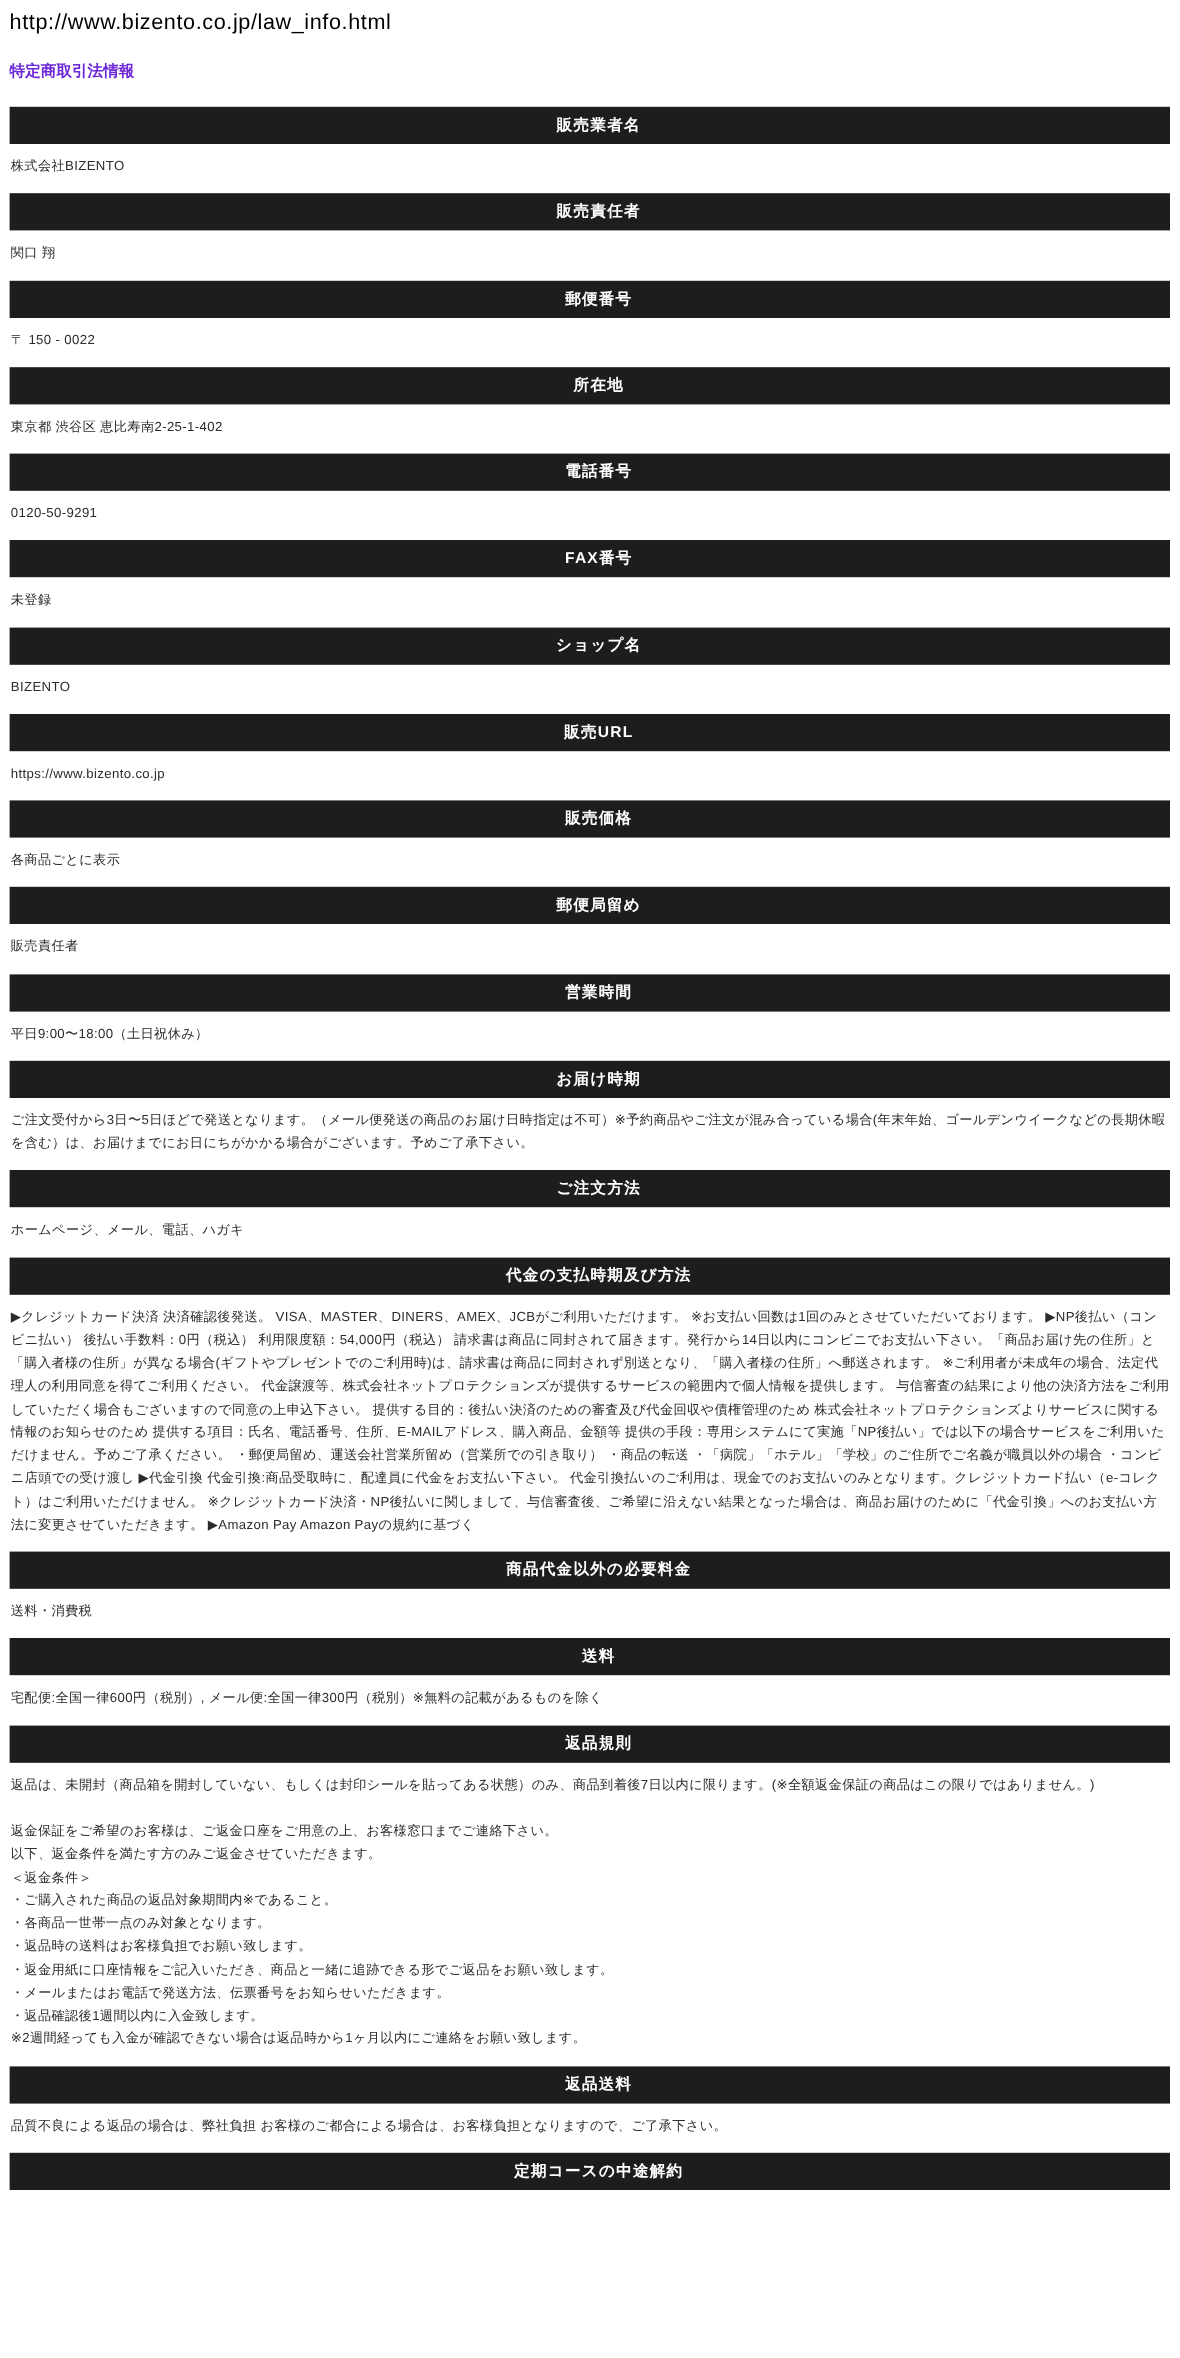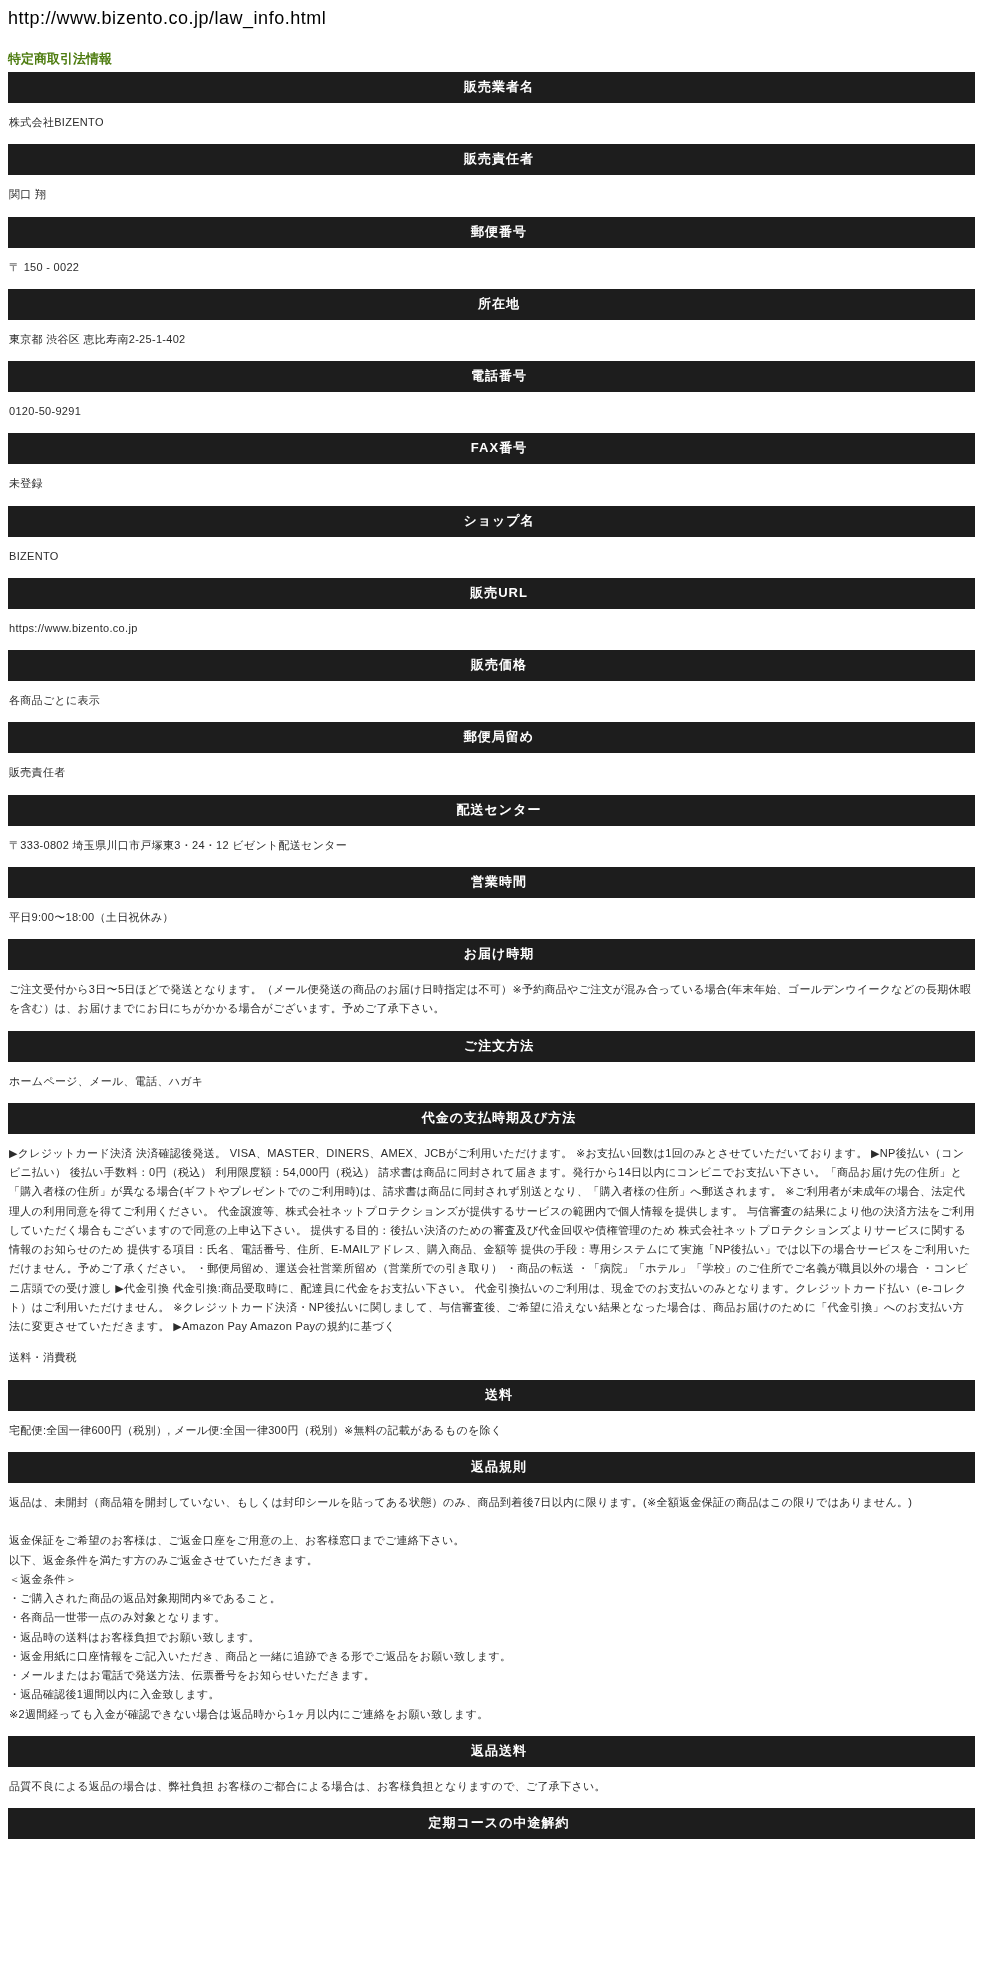--- a/index.html
+++ b/index.html
@@ -17,22 +17,22 @@
   .page{padding:5px 8px 20px 8px;}
   .url-line{
     font-size:18px;
     color:#000;
     margin:3px 0 21px 0;
     letter-spacing:0.5px;
   }
   .page-title{
     font-size:13px;
     font-weight:bold;
-    color:#4d7c0f;
-    margin:0 0 4px 0;
+    color:#6d28d9;
+    margin:0 0 21px 0;
   }
   .section-bar{
     background:var(--bar-bg);
     color:var(--bar-text);
     text-align:center;
     font-size:13px;
     font-weight:bold;
     padding:6px 0 7px 15px;
     letter-spacing:1px;
   }
@@ -115,26 +115,20 @@
     <div class="section-body">各商品ごとに表示</div>
   </section>
 
   <section class="section">
     <div class="section-bar">
       <span class="section-title">郵便局留め</span>
     </div>
     <div class="section-body">販売責任者</div>
   </section>
 
-  <section class="section">
-    <div class="section-bar">
-      <span class="section-title">配送センター</span>
-    </div>
-    <div class="section-body">〒333-0802 埼玉県川口市戸塚東3・24・12 ビゼント配送センター</div>
-  </section>
 
   <section class="section">
     <div class="section-bar">
       <span class="section-title">営業時間</span>
     </div>
     <div class="section-body">平日9:00〜18:00（土日祝休み）</div>
   </section>
 
   <section class="section">
     <div class="section-bar">
@@ -152,20 +146,23 @@
   </section>
 
   <section class="section">
     <div class="section-bar">
       <span class="section-title">代金の支払時期及び方法</span>
     </div>
     <div class="section-body">▶クレジットカード決済 決済確認後発送。 VISA、MASTER、DINERS、AMEX、JCBがご利用いただけます。 ※お支払い回数は1回のみとさせていただいております。 ▶NP後払い（コンビニ払い） 後払い手数料：0円（税込） 利用限度額：54,000円（税込） 請求書は商品に同封されて届きます。発行から14日以内にコンビニでお支払い下さい。「商品お届け先の住所」と「購入者様の住所」が異なる場合(ギフトやプレゼントでのご利用時)は、請求書は商品に同封されず別送となり、「購入者様の住所」へ郵送されます。 ※ご利用者が未成年の場合、法定代理人の利用同意を得てご利用ください。 代金譲渡等、株式会社ネットプロテクションズが提供するサービスの範囲内で個人情報を提供します。 与信審査の結果により他の決済方法をご利用していただく場合もございますので同意の上申込下さい。 提供する目的：後払い決済のための審査及び代金回収や債権管理のため 株式会社ネットプロテクションズよりサービスに関する情報のお知らせのため 提供する項目：氏名、電話番号、住所、E-MAILアドレス、購入商品、金額等 提供の手段：専用システムにて実施「NP後払い」では以下の場合サービスをご利用いただけません。予めご了承ください。 ・郵便局留め、運送会社営業所留め（営業所での引き取り） ・商品の転送 ・「病院」「ホテル」「学校」のご住所でご名義が職員以外の場合 ・コンビニ店頭での受け渡し ▶代金引換 代金引換:商品受取時に、配達員に代金をお支払い下さい。 代金引換払いのご利用は、現金でのお支払いのみとなります。クレジットカード払い（e-コレクト）はご利用いただけません。 ※クレジットカード決済・NP後払いに関しまして、与信審査後、ご希望に沿えない結果となった場合は、商品お届けのために「代金引換」へのお支払い方法に変更させていただきます。 ▶Amazon Pay Amazon Payの規約に基づく</div>
   </section>
 
   <section class="section">
+    <div class="section-bar">
+      <span class="section-title">商品代金以外の必要料金</span>
+    </div>
     <div class="section-body">送料・消費税</div>
   </section>
 
   <section class="section">
     <div class="section-bar">
       <span class="section-title">送料</span>
     </div>
     <div class="section-body">宅配便:全国一律600円（税別）, メール便:全国一律300円（税別）※無料の記載があるものを除く</div>
   </section>
 

